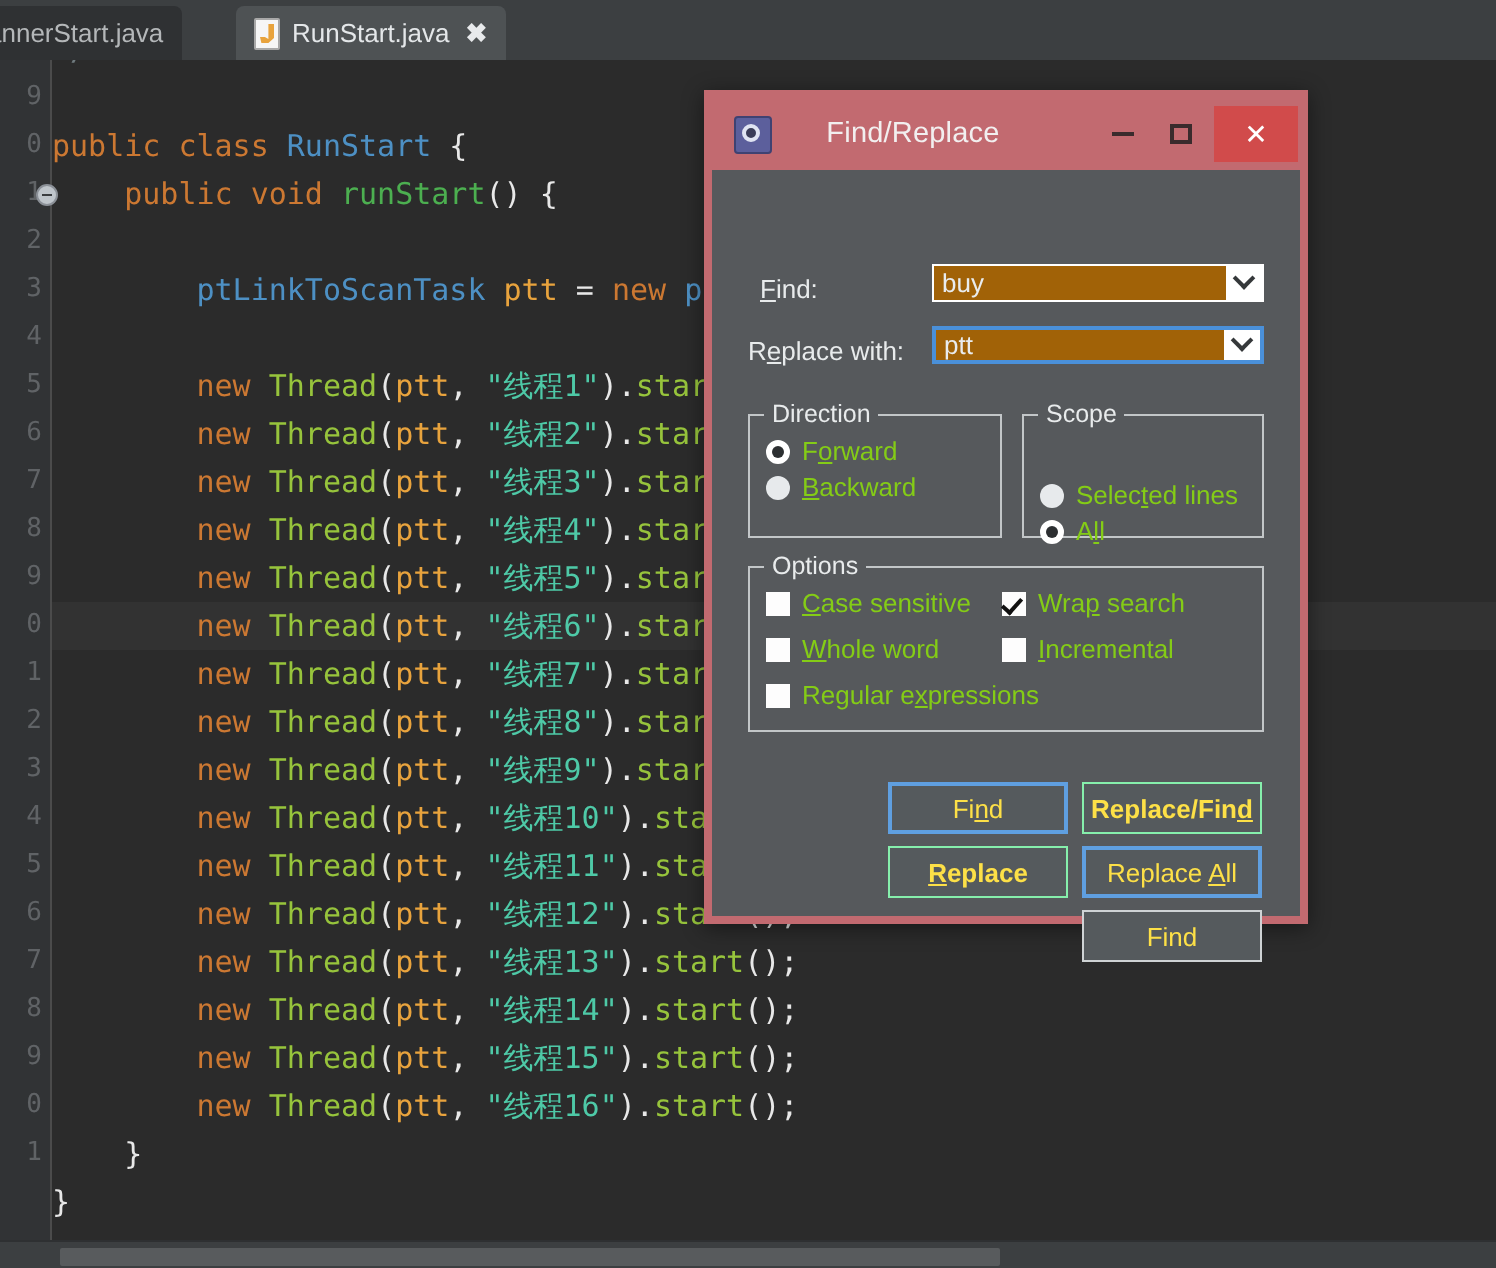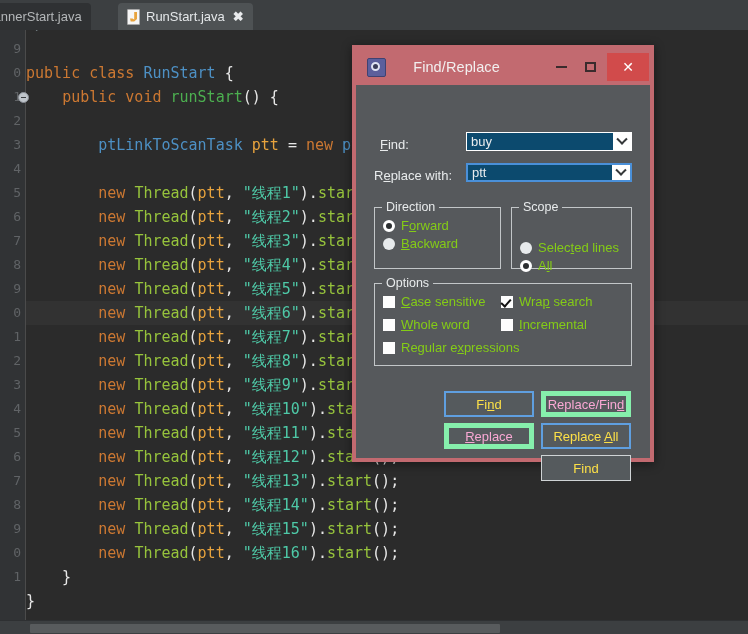--- a/index.html
+++ b/index.html
@@ -255,21 +255,21 @@
   .row-label {
     position: absolute;
     font-size: 13px;
     color: #e8ebec;
   }
   u.m { text-decoration: underline; }
 
   .combo {
     position: absolute;
     height: 19px;
-    background: #0c4a6e;
+    background: #a16207;
     box-sizing: border-box;
     display: flex;
     align-items: center;
   }
   .combo.plain { border: 1px solid #ffffff; }
   .combo.focus { border: 2px solid #4a90d9; }
   .combo .val {
     flex: 1;
     padding-left: 4px;
     font-size: 13px;
@@ -361,22 +361,23 @@
     align-items: center;
     justify-content: center;
     font-size: 13px;
     background: #555a5d;
     color: #fde047;
     border: 1px solid #cfd3d5;
     cursor: default;
   }
   .dbtn.focus { border: 2px solid #5f9fe0; }
   .dbtn.disabled {
-    color: #f9a8d4;
-    border: 5px solid #86efac;
+    color: #fde047;
+    border: 1px solid #86efac;
+    font-weight: bold;
   }
 </style>
 </head>
 <body>
 
 <div id="ide">
 
   <div id="tabbar">
     <div class="tab inactive">
       <span>cannerStart.java</span>

